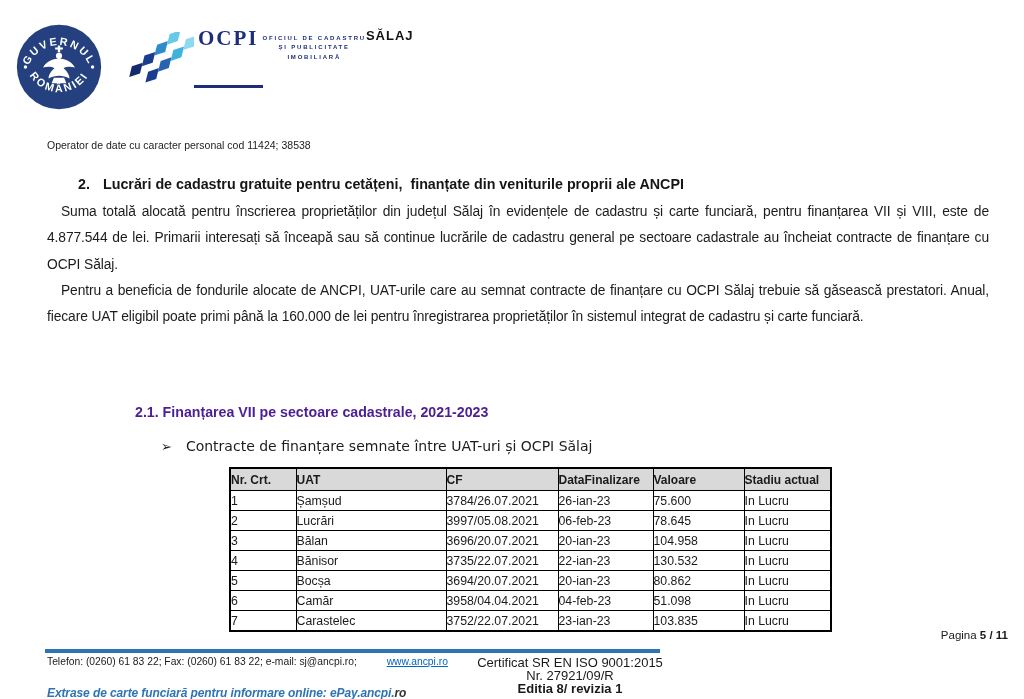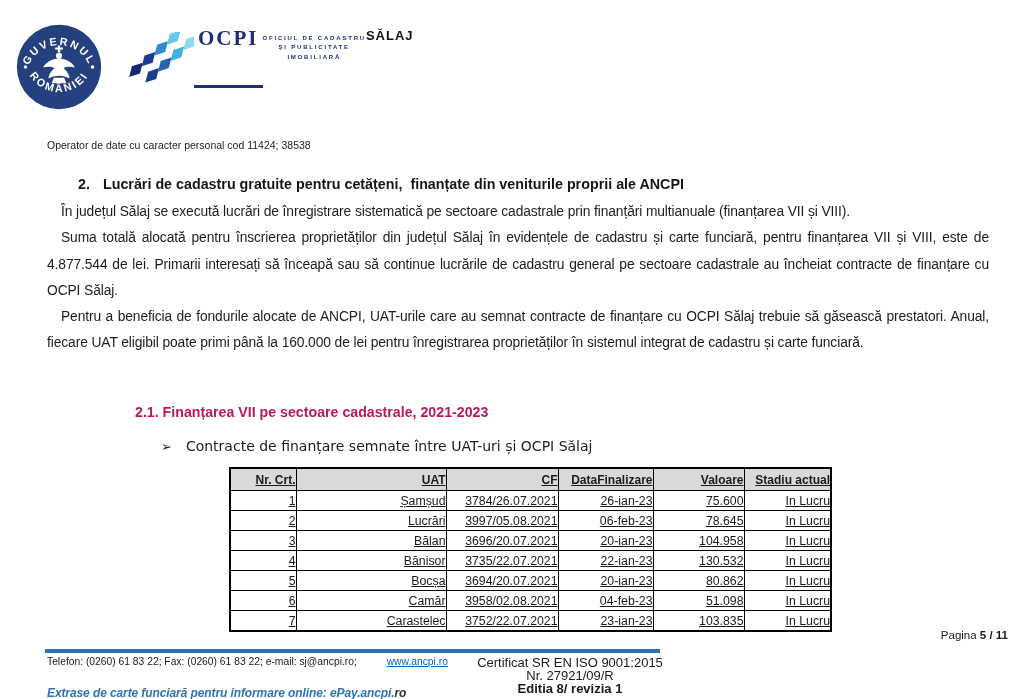--- a/index.html
+++ b/index.html
@@ -22,29 +22,29 @@
   .ocpi-salaj{font-size:13px;font-weight:bold;color:#111;letter-spacing:1px;margin-top:-4px;}
   
   .operator{position:absolute;left:47px;top:139px;font-size:10.5px;color:#1c1c1c;}
   
   .section-heading{position:absolute;left:78px;top:176px;font-size:14.3px;font-weight:bold;
     white-space:pre-wrap;color:#161616;}
   .section-heading .num{margin-right:13px;}
   .paragraphs{position:absolute;left:47px;top:199px;width:942px;font-size:13.8px;
     line-height:26.3px;text-align:justify;letter-spacing:-0.1px;color:#1c1c1c;}
   .paragraphs p{margin:0;text-indent:14px;}
-  .subsection-heading{position:absolute;left:135px;top:404px;font-size:14.2px;font-weight:bold;color:#be185d;}
+  .subsection-heading{position:absolute;left:135px;top:404px;font-size:14.2px;font-weight:bold;color:#4c1d95;}
   .bullet{position:absolute;left:161px;top:438px;font-size:14px;color:#1c1c1c;
     font-family:"DejaVu Sans","Liberation Sans",sans-serif;}
   .bullet .marker{margin-right:14px;font-size:13px;}
   
   .table-wrap{position:absolute;left:229px;top:467px;}
   table{border-collapse:collapse;table-layout:fixed;font-size:12.3px;border:2px solid #000;}
-  th,td{border:1.5px solid #000;text-align:right;vertical-align:middle;padding:0;
-    overflow:hidden;white-space:nowrap;color:#1a1a1a;text-decoration:underline;}
+  th,td{border:1.5px solid #000;text-align:left;vertical-align:middle;padding:0;
+    overflow:hidden;white-space:nowrap;color:#1a1a1a;}
   th{background:#d9d9d9;height:21px;font-size:12px;font-weight:bold;}
   td{height:19px;}
   
   .pagina{position:absolute;top:629px;right:16px;font-size:11.5px;color:#1a1a1a;}
   .pagina b{font-weight:bold;}
   .rule{position:absolute;left:45px;top:649px;width:615px;height:4px;background:#2e74b5;}
   .footer-left{position:absolute;left:47px;top:656px;font-size:10.3px;line-height:12.8px;color:#1a1a1a;}
   .footer-left a{color:#0563c1;text-decoration:underline;margin-left:27px;}
   .epay{font-size:12px;font-weight:bold;font-style:italic;color:#2e74b5;
     letter-spacing:-0.1px;margin-top:18px;}
@@ -105,21 +105,20 @@
     </div>
     <div class="ocpi-salaj">SĂLAJ</div>
   </div>
 </div>
 
 <div class="operator">Operator de date cu caracter personal cod 11424; 38538</div>
 
 <div class="section-heading"><span class="num">2.</span><span>Lucrări de cadastru gratuite pentru cetățeni,  finanțate din veniturile proprii ale ANCPI</span></div>
 
 <div class="paragraphs">
-  <p>În județul Sălaj se execută lucrări de înregistrare sistematică pe sectoare cadastrale prin finanțări multianuale (finanțarea VII și VIII).</p>
   <p>Suma totală alocată pentru înscrierea proprietăților din județul Sălaj în evidențele de cadastru și carte funciară, pentru finanțarea VII și VIII, este de 4.877.544 de lei. Primarii interesați să înceapă sau să continue lucrările de cadastru general pe sectoare cadastrale au încheiat contracte de finanțare cu OCPI Sălaj.</p>
   <p>Pentru a beneficia de fondurile alocate de ANCPI, UAT-urile care au semnat contracte de finanțare cu OCPI Sălaj trebuie să găsească prestatori. Anual, fiecare UAT eligibil poate primi până la 160.000 de lei pentru înregistrarea proprietăților în sistemul integrat de cadastru și carte funciară.</p>
 </div>
 
 <div class="subsection-heading">2.1. Finanțarea VII pe sectoare cadastrale, 2021-2023</div>
 
 <div class="bullet"><span class="marker">➢</span><span>Contracte de finanțare semnate între UAT-uri și OCPI Sălaj</span></div>
 
 <div class="table-wrap">
   <table>
@@ -178,21 +177,21 @@
           <td>5</td>
           <td>Bocșa</td>
           <td>3694/20.07.2021</td>
           <td>20-ian-23</td>
           <td>80.862</td>
           <td>In Lucru</td>
         </tr>
         <tr>
           <td>6</td>
           <td>Camăr</td>
-          <td>3958/02.08.2021</td>
+          <td>3958/04.04.2021</td>
           <td>04-feb-23</td>
           <td>51.098</td>
           <td>In Lucru</td>
         </tr>
         <tr>
           <td>7</td>
           <td>Carastelec</td>
           <td>3752/22.07.2021</td>
           <td>23-ian-23</td>
           <td>103.835</td>

